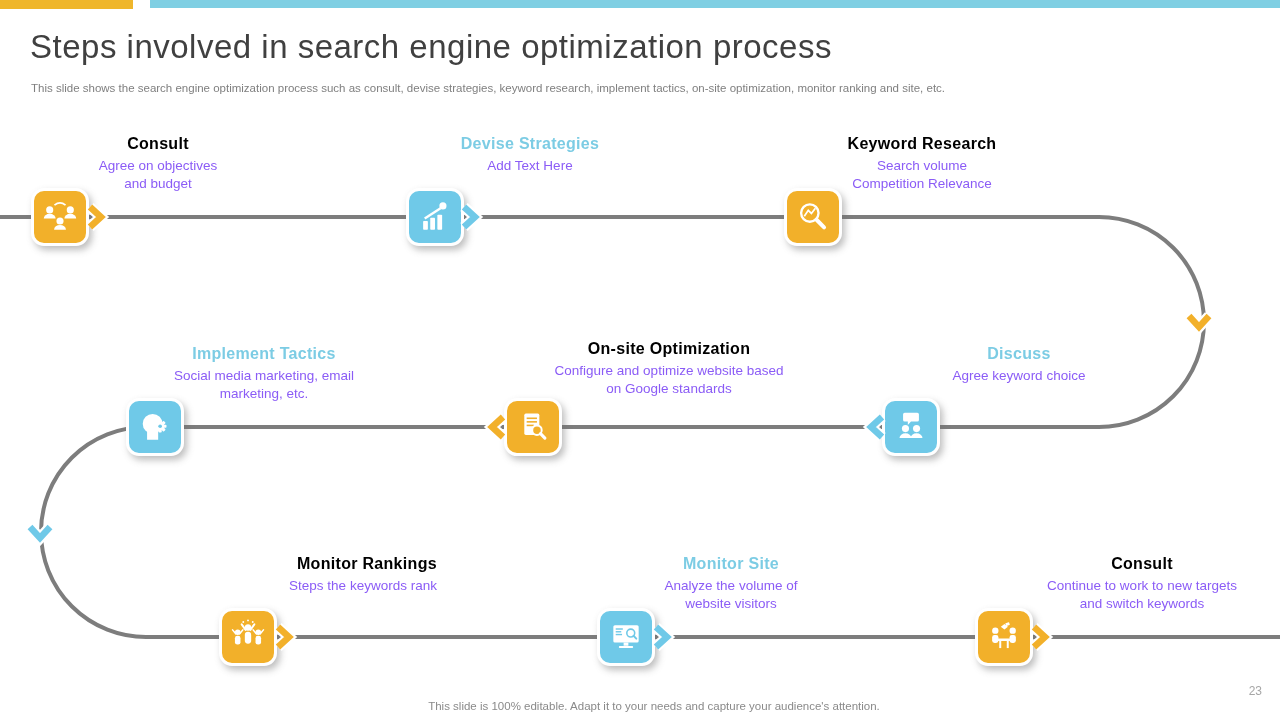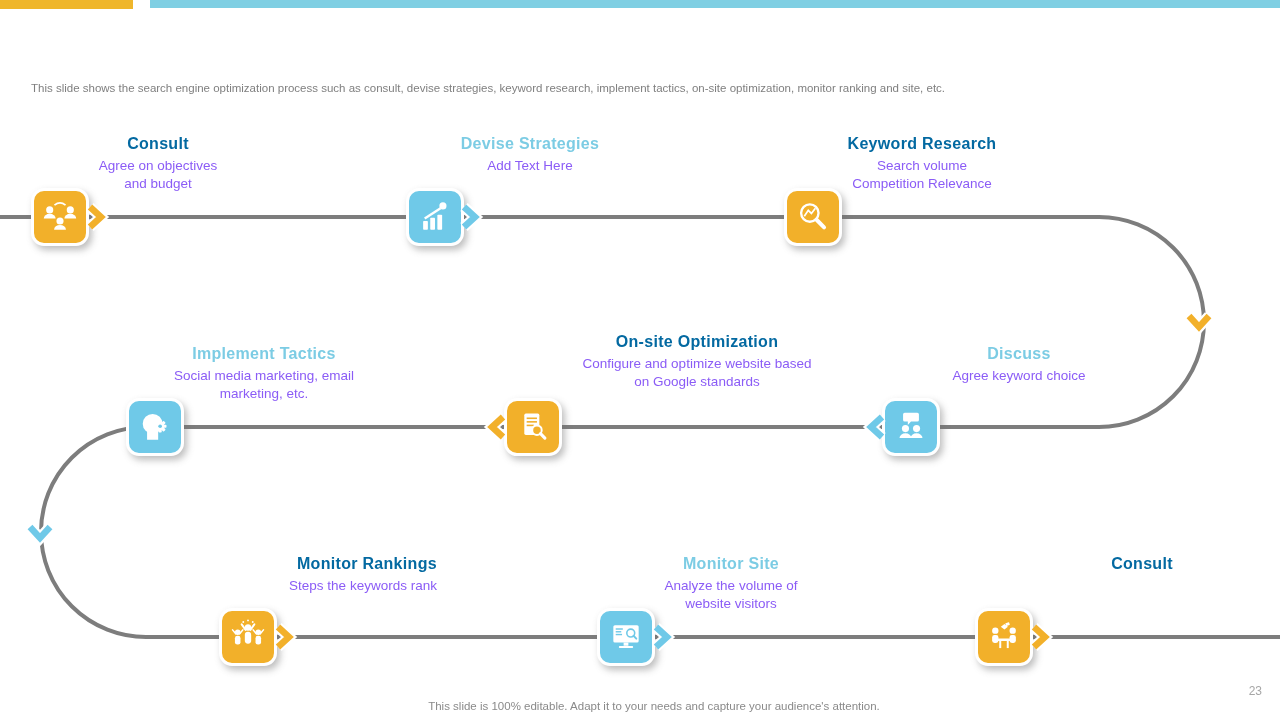--- a/index.html
+++ b/index.html
@@ -21,21 +21,21 @@
   
   .tile{position:absolute;width:52px;height:52px;border:3px solid #fff;border-radius:13px;
         box-shadow:3px 4px 7px rgba(110,110,110,.45);display:flex;align-items:center;justify-content:center;}
   .tile.yellow{background:#F2B02A;}
   .tile.blue{background:#6FC9E8;}
   .tile svg{width:38px;height:38px;fill:#fff;}
 
   
   .step-label{position:absolute;transform:translateX(-50%);text-align:center;width:max-content;max-width:300px;}
   .step-title{font-size:16px;font-weight:bold;letter-spacing:.3px;margin-bottom:4px;}
-  .step-title.yellow{color:#0369a1;}
+  .step-title.yellow{color:#000000;}
   .step-title.blue{color:#7CCCE4;}
   .step-desc{font-size:13.5px;line-height:18px;color:#8b5cf6;white-space:pre-line;}
 
   
   .chev{position:absolute;width:20px;height:26px;margin-left:-10px;margin-top:-13px;}
   .chev svg{width:20px;height:26px;overflow:visible;display:block;}
   .chev polyline{fill:none;stroke-linejoin:miter;stroke-linecap:butt;}
   .chev .halo{stroke:#ffffff;stroke-width:11;}
   .chev .glyph{stroke-width:6.5;}
   .chev.yellow .glyph{stroke:#F2B02A;}
@@ -48,20 +48,21 @@
   .page-num{position:absolute;right:18px;top:684px;font-size:12px;color:#A6A6A6;}
 </style>
 </head>
 <body>
 
 <div class="slide">
 
   <div class="bar-yellow"></div>
   <div class="bar-blue"></div>
 
+  <div class="title">Steps involved in search engine optimization process</div>
   <div class="subtitle">This slide shows the search engine optimization process such as consult, devise strategies, keyword research, implement tactics, on-site optimization, monitor ranking and site, etc.</div>
 
   <svg class="flow-svg" viewBox="0 0 1280 720">
     <path d="M -5 217 H 1099 A 105 105 0 0 1 1099 427 H 146 A 105 105 0 0 0 146 637 H 1285" fill="none" stroke="#7D7D7D" stroke-width="4"></path>
   </svg>
 
   <div class="step-label" style="left:158px;top:135px;">
     <div class="step-title yellow">Consult</div>
     <div class="step-desc">Agree on objectives
 and budget</div>
@@ -136,21 +137,21 @@
         <path d="M23.5 38 a7.5 6 0 0 1 15 0 Z"></path>
     </svg>
   </div>
   <span class="chev left blue" style="left:876px;top:427px;">
     <svg viewBox="0 0 20 26">
         <polyline class="halo" points="4,3 15,13 4,23"></polyline>
         <polyline class="glyph" points="4,3 15,13 4,23"></polyline>
       </svg>
   </span>
 
-  <div class="step-label" style="left:669px;top:333px;margin-left:28px;">
+  <div class="step-label" style="left:669px;top:340px;">
     <div class="step-title yellow">On-site Optimization</div>
     <div class="step-desc">Configure and optimize website based
 on Google standards</div>
   </div>
   <div class="tile yellow" style="left:504px;top:398px;">
     <svg viewBox="0 0 48 48">
       <rect x="13" y="7" width="19" height="27" rx="2" fill="#fff"></rect>
       <rect x="16" y="12" width="13" height="2" fill="#F2B02A"></rect>
       <rect x="16" y="16.5" width="13" height="2" fill="#F2B02A"></rect>
       <rect x="16" y="21" width="9" height="2" fill="#F2B02A"></rect>
@@ -237,20 +238,22 @@
   </div>
   <span class="chev right blue" style="left:662px;top:637px;">
     <svg viewBox="0 0 20 26">
         <polyline class="halo" points="4,3 15,13 4,23"></polyline>
         <polyline class="glyph" points="4,3 15,13 4,23"></polyline>
       </svg>
   </span>
 
   <div class="step-label" style="left:1142px;top:555px;">
     <div class="step-title yellow">Consult</div>
+    <div class="step-desc">Continue to work to new targets
+and switch keywords</div>
   </div>
   <div class="tile yellow" style="left:975px;top:608px;">
     <svg viewBox="0 0 48 48">
       <circle cx="13" cy="16" r="4"></circle>
         <rect x="9" y="21.5" width="8" height="10" rx="3"></rect>
       <circle cx="35" cy="16" r="4"></circle>
         <rect x="31" y="21.5" width="8" height="10" rx="3"></rect>
       <rect x="16" y="26" width="16" height="3" rx="1"></rect>
       <rect x="18" y="29" width="2.5" height="9"></rect>
         <rect x="27.5" y="29" width="2.5" height="9"></rect>

